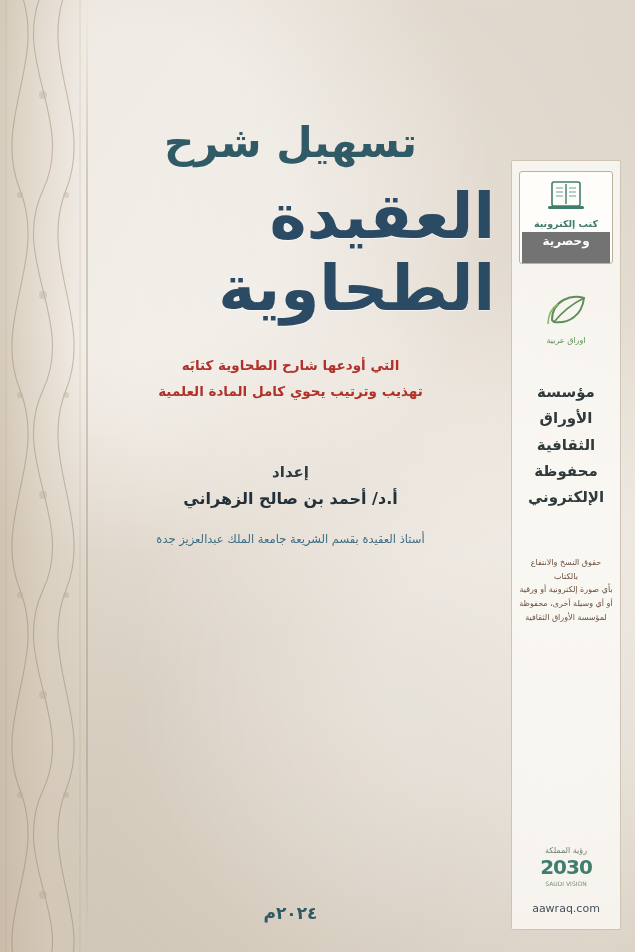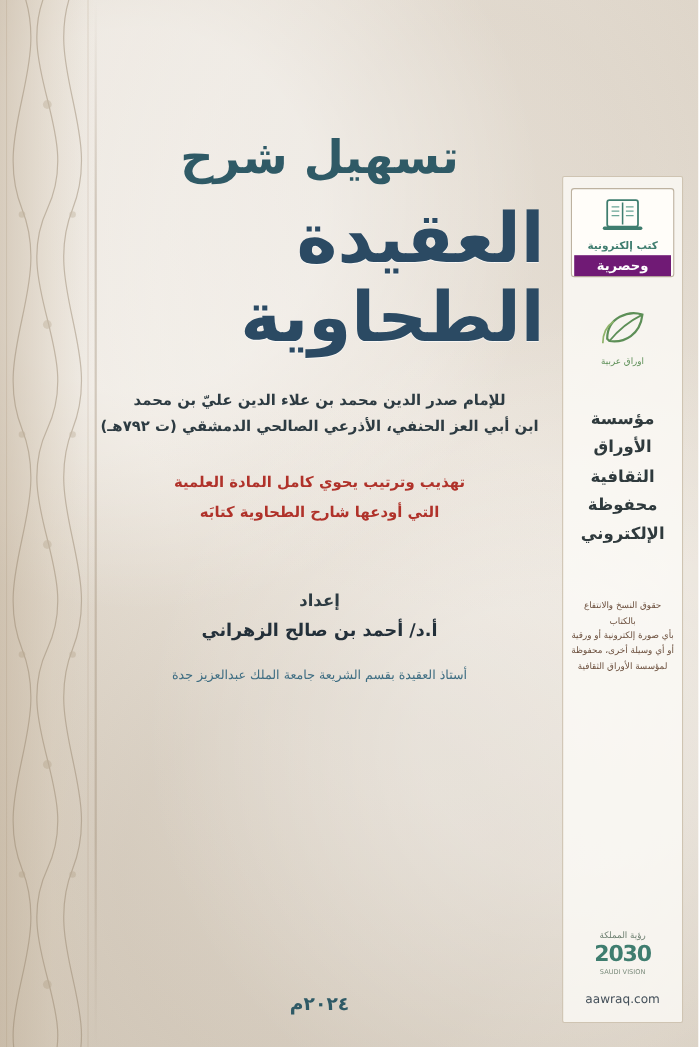--- a/index.html
+++ b/index.html
@@ -75,25 +75,25 @@
     background: #fffdf9;
     padding: 6px 2px 0;
     text-align: center;
   }
   .badge-ebook .bk-icon { display:block; margin: 0 auto 2px; }
   .badge-ebook .bk-line1 {
     font-size: 9.5px; color: #3f7d6f; font-weight: bold; letter-spacing: -.2px;
   }
   .badge-ebook .bk-line2 {
     margin-top: 3px;
-    background: #701a75;
+    background: #737373;
     color: #ffffff;
     font-size: 12px;
     font-weight: bold;
-    padding: 2px 0 3px;
+    padding: 2px 0 15px;
   }
 
   .logo-awraq { margin-top: 26px; text-align: center; }
   .logo-awraq .awraq-caption {
     font-size: 8px;
     color: #5d8f57;
     margin-top: 2px;
     letter-spacing: .3px;
   }
 
@@ -245,28 +245,24 @@
     </svg>
   </div>
   <div class="band-edge"></div>
 
   <div class="main">
 
     <div class="title-small">تسهيل شرح</div>
 
     <div class="title-main">العقيدة الطحاوية</div>
 
-    <div class="author-block">
-      <div>للإمام صدر الدين محمد بن علاء الدين عليّ بن محمد</div>
-      <div>ابن أبي العز الحنفي، الأذرعي الصالحي الدمشقي (ت ٧٩٢هـ)</div>
-    </div>
 
     <div class="desc-block">
+      <div>التي أودعها شارح الطحاوية كتابَه</div>
       <div>تهذيب وترتيب يحوي كامل المادة العلمية</div>
-      <div>التي أودعها شارح الطحاوية كتابَه</div>
     </div>
 
     <div class="prep-label">إعداد</div>
     <div class="prep-name">أ.د/ أحمد بن صالح الزهراني</div>
     <div class="prep-affil">أستاذ العقيدة بقسم الشريعة جامعة الملك عبدالعزيز    جدة</div>
 
     <div class="year-block">
       <div>٢٠٢٤م</div>
     </div>
   </div>

